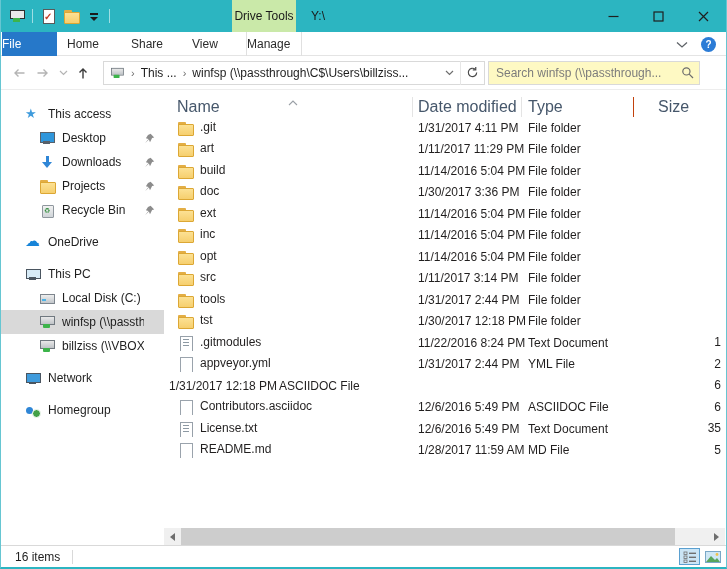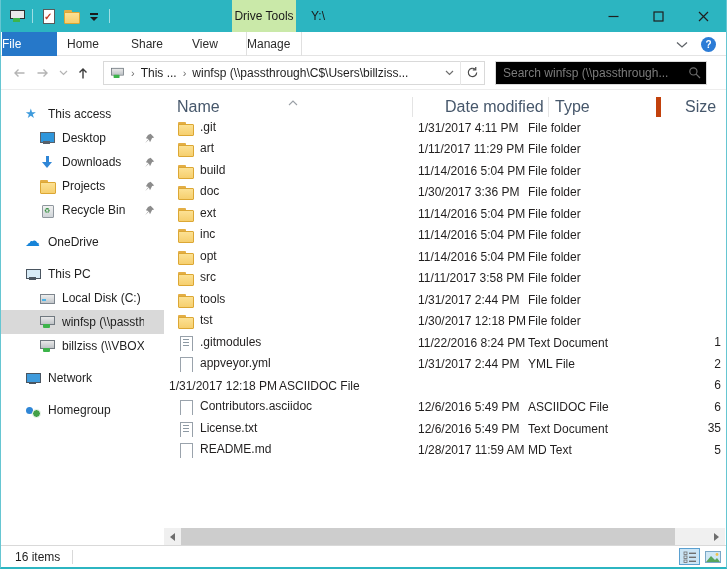--- a/index.html
+++ b/index.html
@@ -35,42 +35,42 @@
   
   .addrrow{position:relative;height:34px;background:#fff;display:flex;align-items:center;border-bottom:1px solid #ededed;}
   .navbtn{width:24px;height:24px;display:flex;align-items:center;justify-content:center;}
   .navbtn.b1{margin-left:6px;} .navbtn.chev{width:16px;}
   .addressbox{margin-left:8px;width:382px;height:24px;border:1px solid #d9d9d9;display:flex;align-items:center;background:#fff;}
   .addr-crumbs{display:flex;align-items:center;flex:1;overflow:hidden;padding-left:5px;font-size:12px;color:#1e1e1e;white-space:nowrap;}
   .crumb-sep{color:#6e6e6e;font-size:11px;padding:0 6px;}
   .crumb-sep::before{content:"›";}
   .addr-chev{width:22px;display:flex;justify-content:center;}
   .refreshbtn{width:24px;height:24px;border-left:1px solid #e6e6e6;display:flex;align-items:center;justify-content:center;}
-  .searchbox{margin-left:10px;width:212px;height:24px;border:1px solid #d9d9d9;display:flex;align-items:center;background:#000000;}
+  .searchbox{margin-left:3px;width:212px;height:24px;border:1px solid #d9d9d9;display:flex;align-items:center;background:#fef9c3;}
   .search-ph{flex:1;padding-left:7px;font-size:12px;color:#7c7c7c;white-space:nowrap;overflow:hidden;}
   .search-ic{width:24px;display:flex;justify-content:center;flex:none;}
 
   
   .main{display:flex;height:455px;}
   .sidebar{width:163px;flex:none;padding-top:12px;overflow:hidden;}
   .side-item{display:flex;align-items:center;height:24px;font-size:12px;color:#1e1e1e;padding-left:24px;}
   .side-item[data-level="1"]{padding-left:38px;}
   .side-item[data-gap="true"]{margin-top:8px;}
   .side-item[data-selected="true"]{background:#d9d9d9;}
   .side-ic{margin-right:7px;}
   .side-label{white-space:nowrap;overflow:hidden;flex:1;}
   .pin{visibility:hidden;margin-left:auto;margin-right:9px;flex:none;display:flex;}
   .side-item[data-pinned="true"] .pin{visibility:visible;}
 
   .filepane{position:relative;flex:1;overflow:hidden;}
   .colheader{position:relative;display:flex;height:27px;align-items:flex-end;font-size:16px;color:#46576b;}
   .colh{height:20px;line-height:20px;}
   .colh.name{width:249px;padding-left:13px;border-right:1px solid #e4e4e4;}
-  .colh.date{width:109px;padding-left:5px;border-right:1px solid #e4e4e4;margin-left:27px;}
-  .colh.type{width:112px;padding-left:6px;border-right:5px solid #c2410c;}
+  .colh.date{width:109px;padding-left:5px;border-right:1px solid #e4e4e4;}
+  .colh.type{width:112px;padding-left:6px;border-right:1px solid #c2410c;}
   .colh.size{padding-left:24px;}
   .sort-caret{position:absolute;left:124px;top:2px;}
   .frow{position:relative;display:flex;height:21.5px;align-items:center;font-size:12px;color:#211f1f;}
   .cell-name{width:249px;display:flex;align-items:flex-start;padding-left:13px;overflow:hidden;white-space:nowrap;}
   .cell-name .fi{margin-right:7px;}
   .cell-date{width:109px;padding-left:5px;color:#211f1f;white-space:nowrap;}
   .cell-type{width:112px;padding-left:6px;white-space:nowrap;overflow:hidden;}
   .cell-size{position:absolute;right:5px;top:0;line-height:21.5px;white-space:nowrap;}
 
   
@@ -454,21 +454,21 @@
             <span class="cell-date">11/14/2016 5:04 PM</span>
             <span class="cell-type">File folder</span>
             <span class="cell-size"></span>
           </div>
 
           <div class="frow">
             <span class="cell-name">
               <span class="fi" data-icon="folder-icon"></span>
               <span>src</span>
             </span>
-            <span class="cell-date">11/11/2017 3:58 PM</span>
+            <span class="cell-date">1/11/2017 3:14 PM</span>
             <span class="cell-type">File folder</span>
             <span class="cell-size"></span>
           </div>
 
           <div class="frow">
             <span class="cell-name">
               <span class="fi" data-icon="folder-icon"></span>
               <span>tools</span>
             </span>
             <span class="cell-date">1/31/2017 2:44 PM</span>
@@ -531,21 +531,21 @@
             <span class="cell-type">Text Document</span>
             <span class="cell-size">35</span>
           </div>
 
           <div class="frow">
             <span class="cell-name">
               <span class="fi" data-icon="file-icon"></span>
               <span>README.md</span>
             </span>
             <span class="cell-date">1/28/2017 11:59 AM</span>
-            <span class="cell-type">MD Text</span>
+            <span class="cell-type">MD File</span>
             <span class="cell-size">5</span>
           </div>
         </div>
 
       <div class="hscroll">
         <div class="hs-arrow">
             <span class="tri-l"></span>
           </div>
         <div class="hs-track">
           <div class="hs-thumb"></div>

